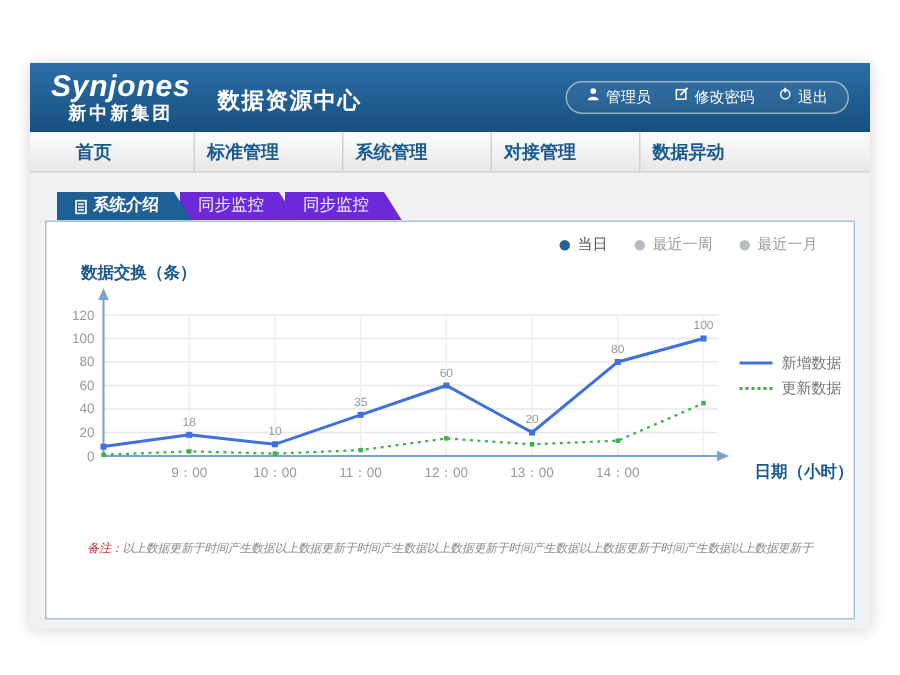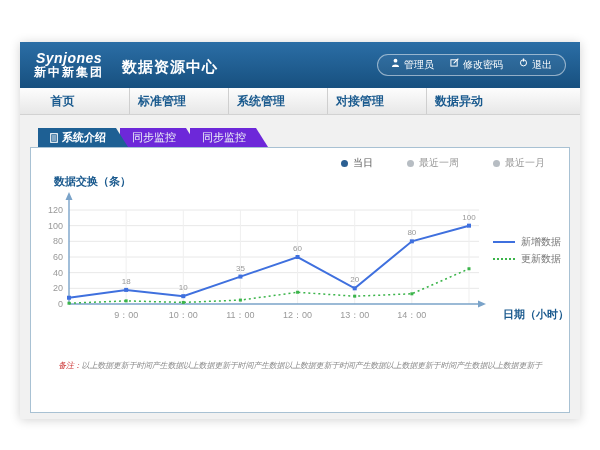--- a/index.html
+++ b/index.html
@@ -5,21 +5,21 @@
   * { box-sizing: border-box; margin: 0; padding: 0; }
   html,body { width:600px; height:450px; background:#fff; overflow:hidden;
     font-family:"Liberation Sans", sans-serif; }
   .app { position:absolute; left:20px; top:42px; width:560px; height:377px;
     background:#f1f1f1; box-shadow:0 1px 10px rgba(0,0,0,.18); }
 
   
   .hdr { height:46px; background:linear-gradient(180deg,#2b6ea6,#17507f);
     display:flex; align-items:center; padding:0 14px; color:#fff; }
   .logo { display:flex; flex-direction:column; align-items:center; line-height:1.1; }
-  .logo-en { font-size:14px; font-weight:bold; font-style:italic; letter-spacing:.5px; }
+  .logo-en { font-size:20px; font-weight:bold; font-style:italic; letter-spacing:.5px; }
   .logo-cn { font-size:12px; font-weight:bold; letter-spacing:2px; }
   .app-title { margin-left:18px; font-size:15px; font-weight:bold; letter-spacing:1px; padding-top:4px; }
   .spacer { flex:1; }
   .pill { display:flex; align-items:center; gap:16px; border:1px solid rgba(255,255,255,.5);
     background:rgba(255,255,255,.05); border-radius:11px; padding:3px 13px; font-size:10px; }
   .pill-item { display:flex; gap:4px; cursor:pointer; white-space:nowrap; }
 
   
   .nav { height:27px; background:linear-gradient(180deg,#fdfdfd,#e7e7e7);
     border-bottom:1px solid #d2d2d2; display:flex; padding-left:10px; }
@@ -30,21 +30,21 @@
   
   .content { position:relative; padding:13px 10px 0 10px; }
   .tabs { display:flex; height:19px; margin-left:8px; }
   .tab { position:relative; line-height:19px; font-size:11px; color:#eef3f7;
     background:#6d28d9; padding:0 22px 0 12px; margin-right:-8px; cursor:pointer;
     clip-path:polygon(0 0, calc(100% - 12px) 0, 100% 100%, 0 100%); display:flex; align-items:center; gap:4px; }
   .tab.active { background:#1e6094; font-weight:bold; color:#fff; z-index:2; }
 
   
   .panel { position:relative; height:266px; background:#fff; border:1px solid #a8c1d3; }
-  .radio-row { position:absolute; top:8px; right:24px; display:flex; gap:34px;
+  .radio-row { position:absolute; top:8px; right:24px; display:flex; gap:18px;
     font-size:10px; color:#999; align-items:center; }
   .radio { display:flex; align-items:center; gap:5px; cursor:pointer; }
   .dot { width:7px; height:7px; border-radius:50%; background:#b7bdc3; }
   .radio.on .dot { background:#2b5f92; }
   .radio.on { color:#555; }
   .y-title { position:absolute; left:23px; top:26px; font-size:11px; font-weight:bold; color:#1b5a8e; }
   .chart { position:absolute; left:0; top:0; pointer-events:none; font-family:inherit; }
   .x-title { position:absolute; left:472px; top:159px; font-size:11px; font-weight:bold; color:#1b5a8e; }
   .series-legend { position:absolute; left:462px; top:85px; font-size:10px; color:#777; }
   .legend-row { display:flex; align-items:center; gap:6px; height:17px; }

